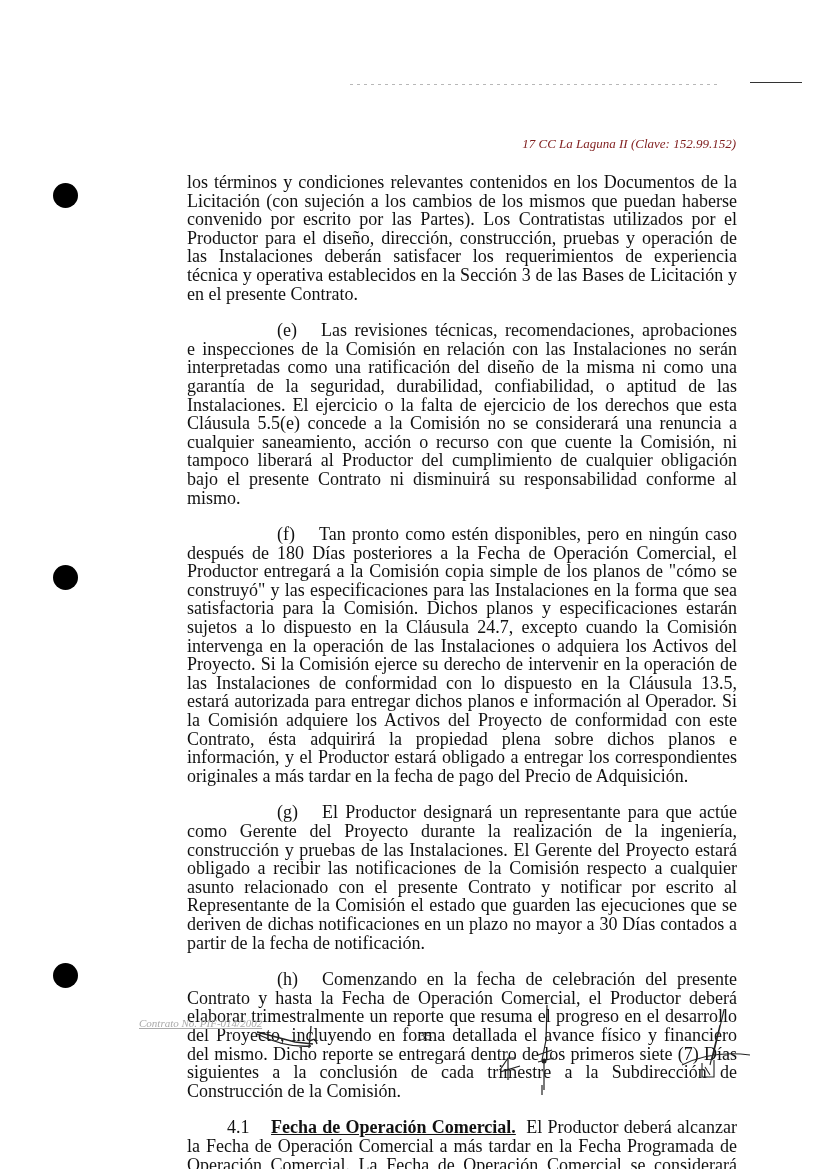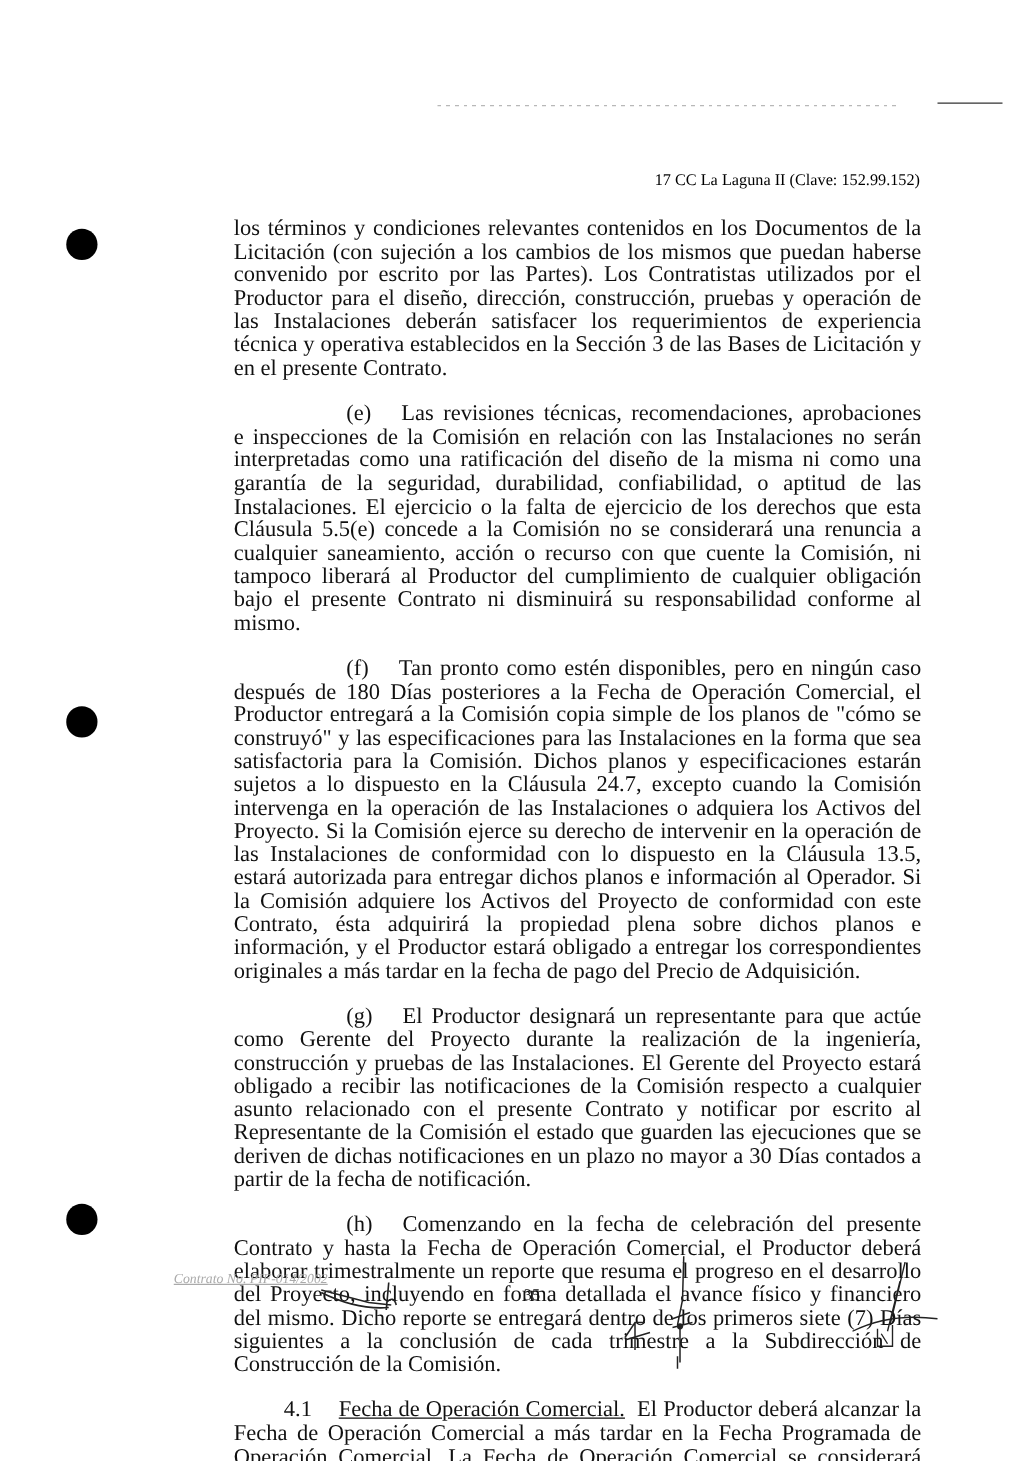--- a/index.html
+++ b/index.html
@@ -3,27 +3,27 @@
 <meta charset="utf-8">
 <style>
   html, body { margin:0; padding:0; background:#ffffff; }
   body { width:828px; height:1169px; position:relative; overflow:hidden;
          font-family:"Liberation Serif", "DejaVu Serif", serif; color:#111; }
   .hole { position:absolute; width:25px; height:25px; border-radius:50%; background:#000; }
   .top-rule { position:absolute; left:350px; top:82px; width:452px; height:1px; }
   .top-rule .faint { position:absolute; left:0; top:2px; width:370px; height:1px;
       background:repeating-linear-gradient(90deg,#888 0 3px,transparent 3px 7px); opacity:.6; }
   .top-rule .solid { position:absolute; left:400px; top:0; width:52px; height:1px; background:#333; }
-  .header-ref { position:absolute; right:92px; top:136px; font-size:13px; color:#000000; }
+  .header-ref { position:absolute; right:92px; top:136px; font-style:italic; font-size:13px; color:#7f1d1d; }
   .page { position:absolute; left:187px; top:173px; width:550px; font-size:18px; line-height:18.6px; text-align:justify; }
   .page p { margin:0 0 18px 0; }
   .indent { display:inline-block; width:90px; }
   .label-gap { display:inline-block; width:24px; }
   .sec-num { display:inline-block; width:40px; padding-left:40px; }
-  .sec-title { font-weight:normal; text-decoration:underline; }
+  .sec-title { font-weight:bold; text-decoration:underline; }
   .footer-contract { position:absolute; left:139px; top:1017px; font-style:italic; font-size:11px; color:#aaa;text-decoration:underline; }
   .page-num { position:absolute; left:419px; top:1028px; font-size:13px;font-family:Liberation Serif, serif; }
   .sig { position:absolute; }
 </style>
 </head>
 <body>
 
 <div class="hole" style="left:53px;top:183px;"></div>
 <div class="hole" style="left:53px;top:565px;"></div>
 <div class="hole" style="left:53px;top:963px;"></div>

